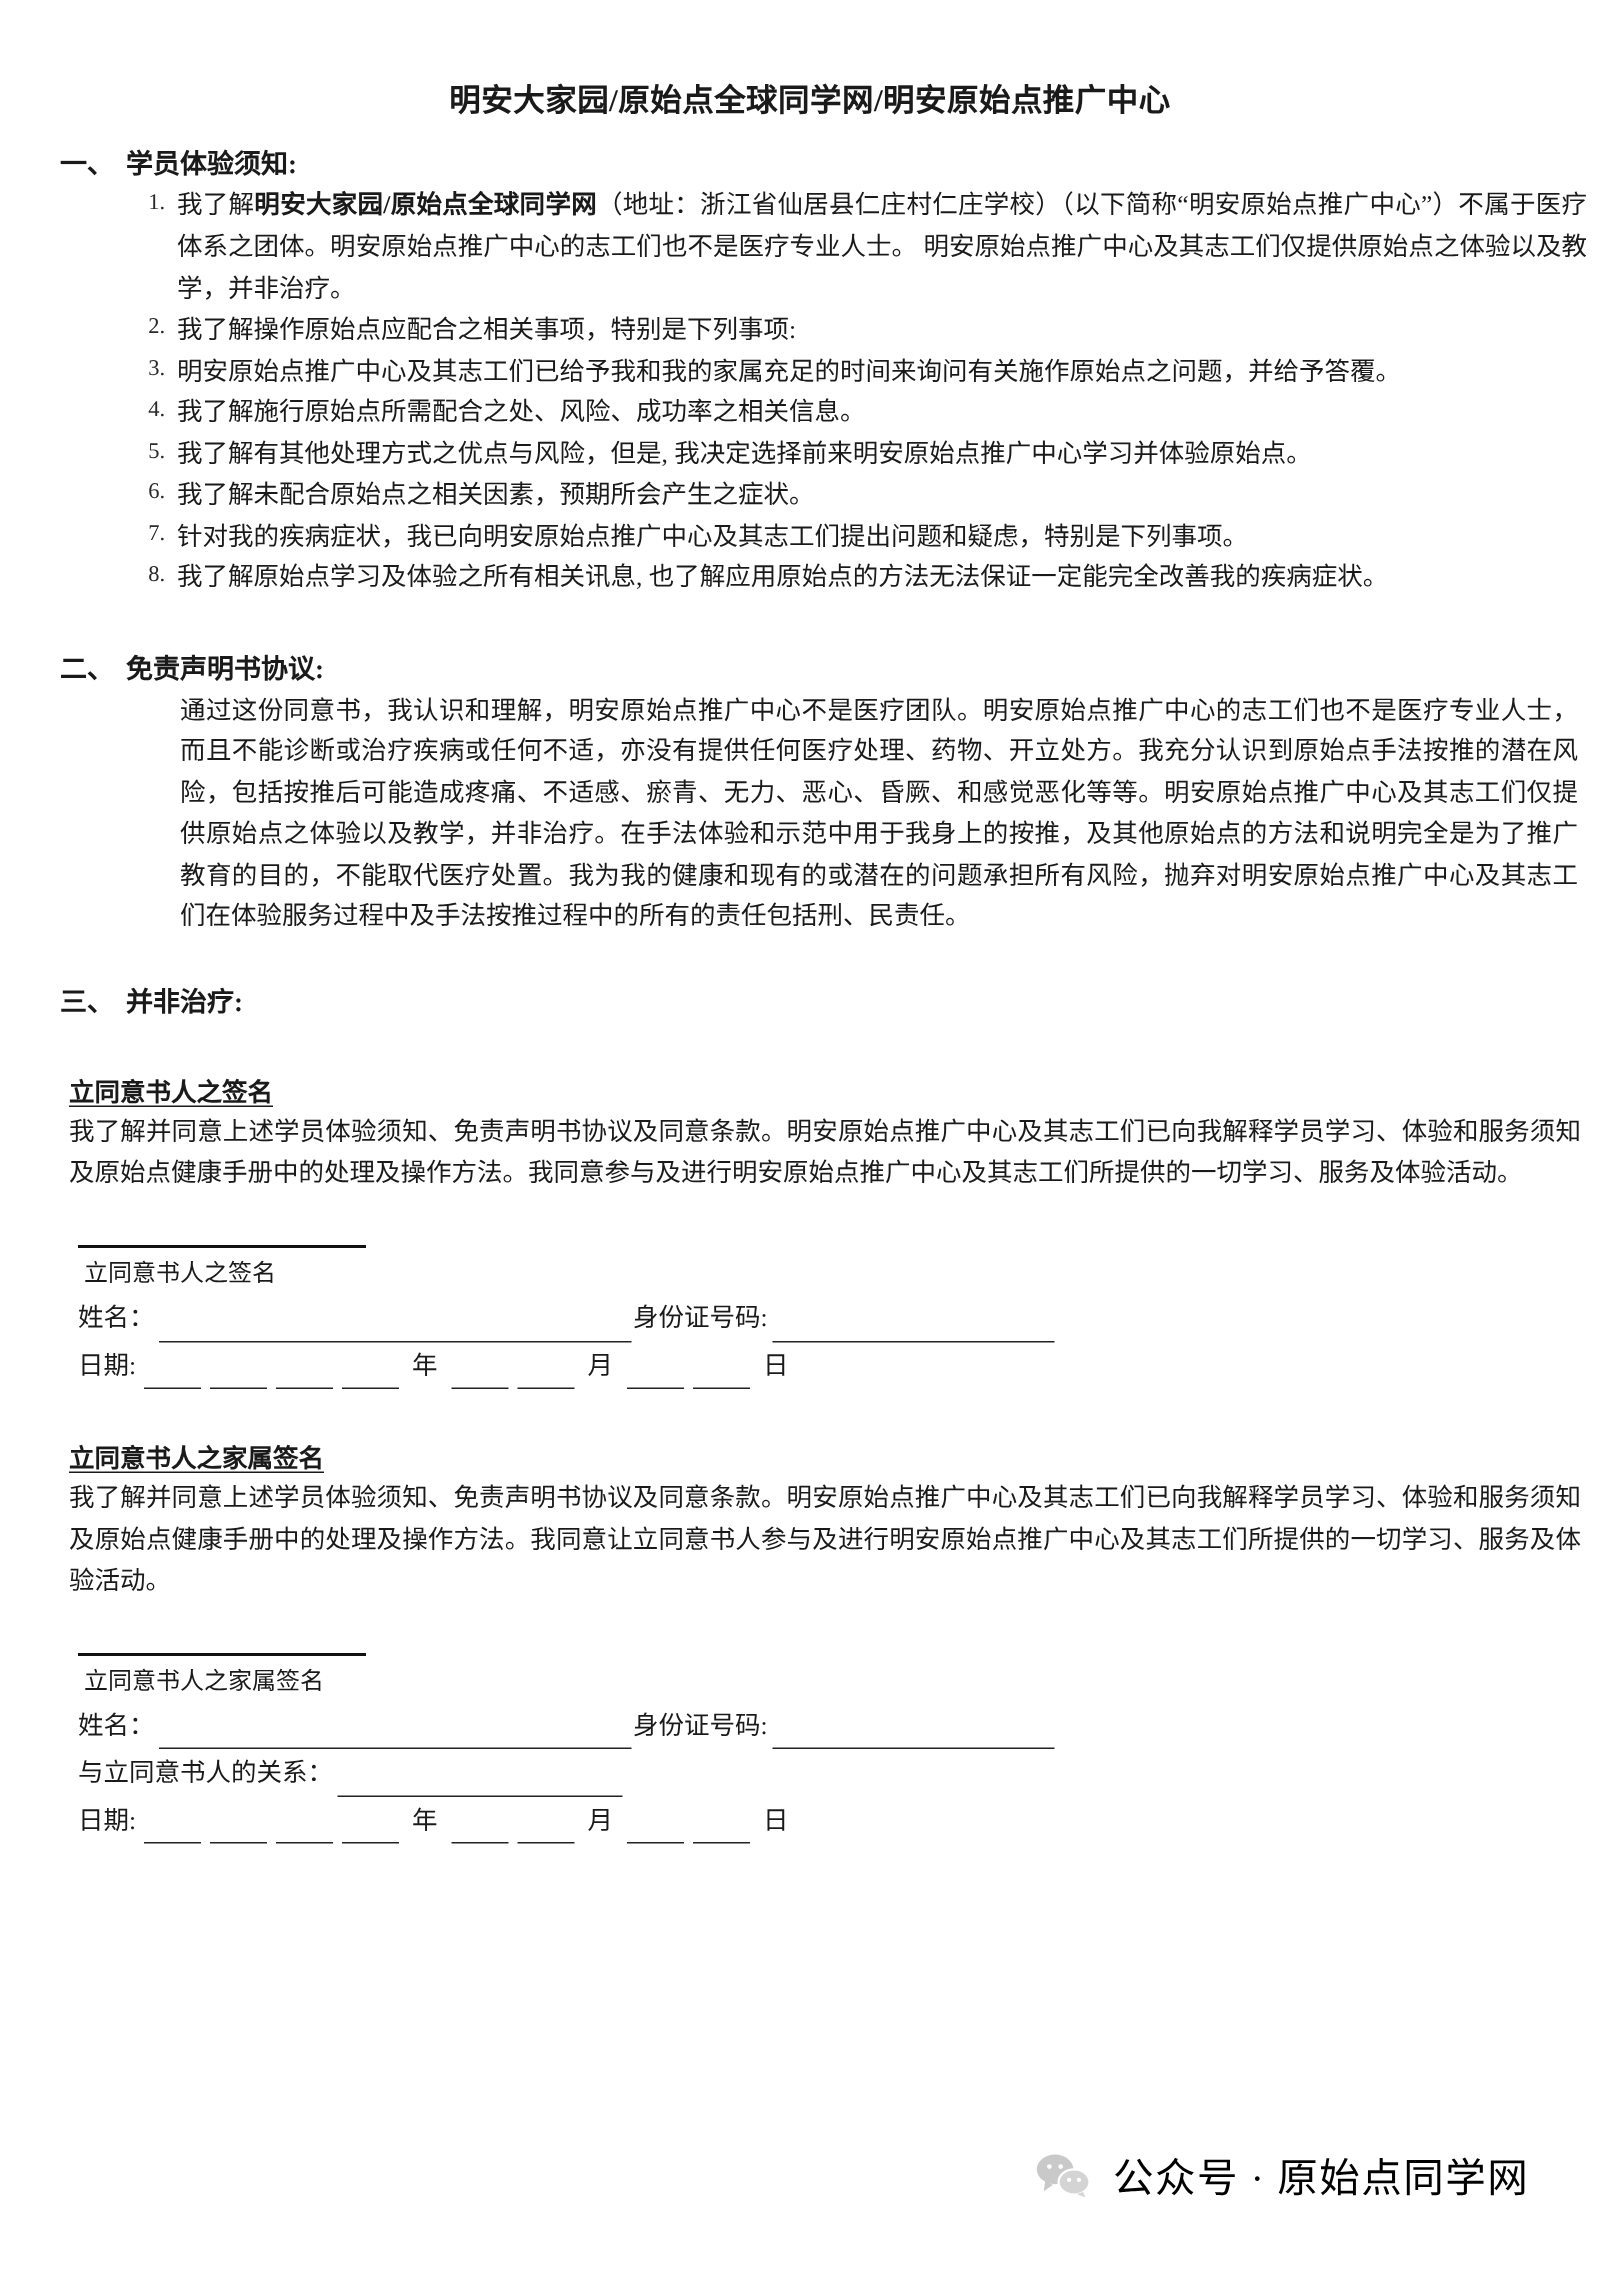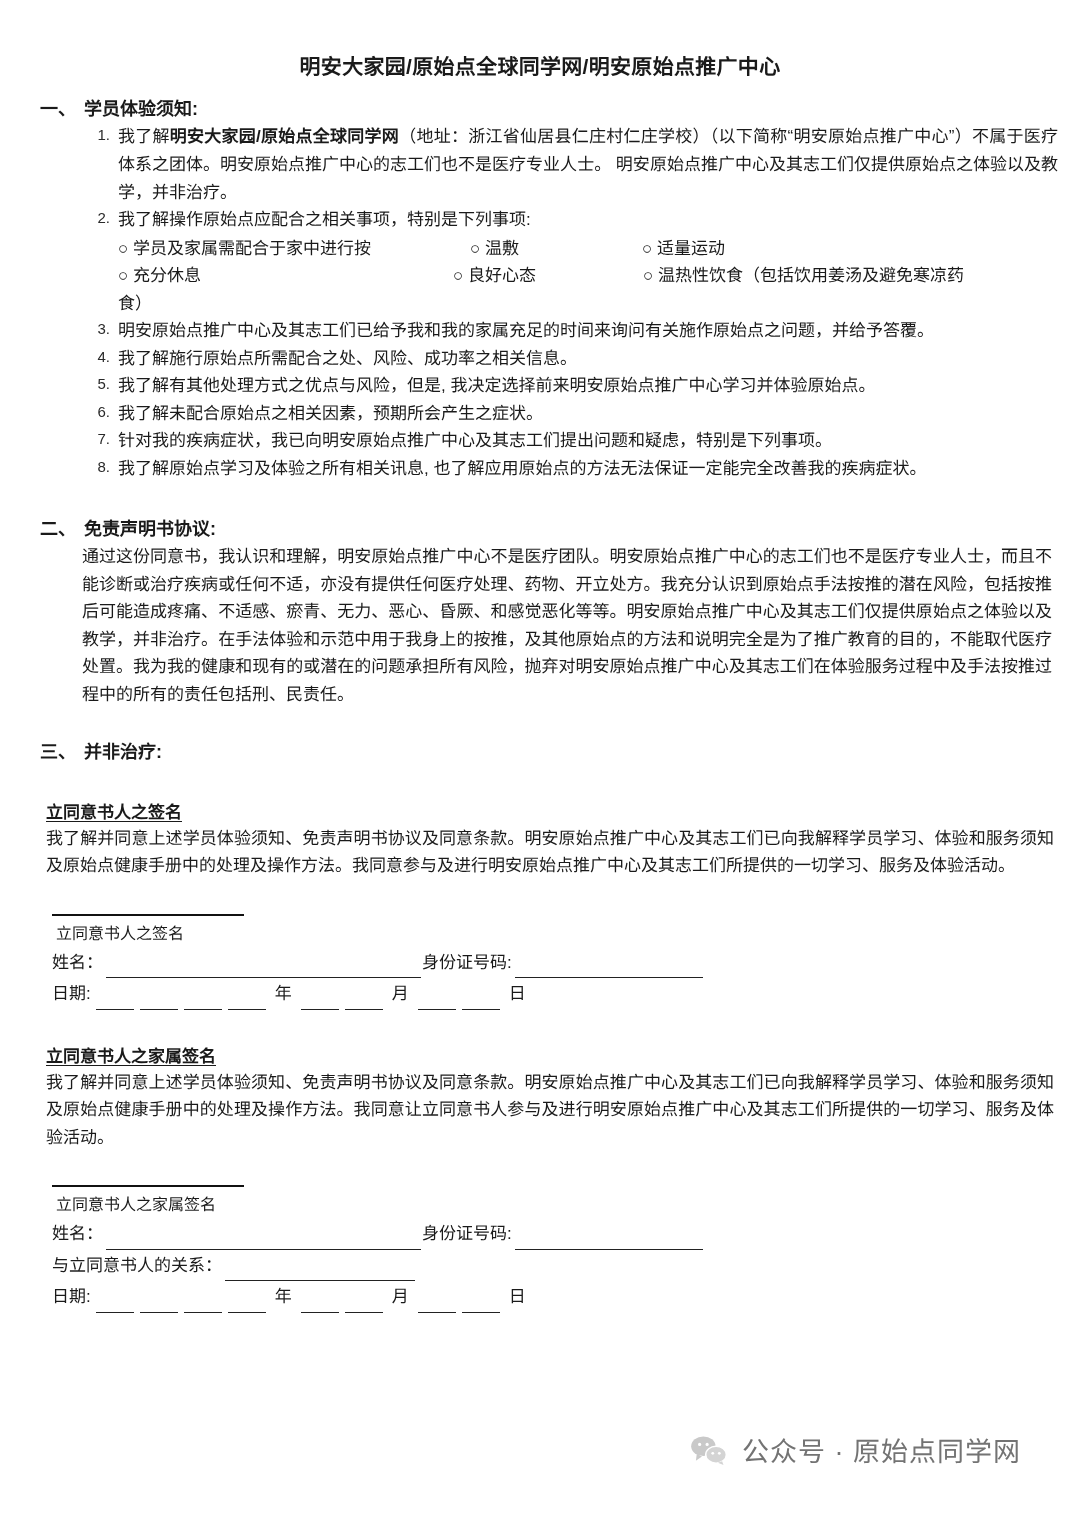--- a/index.html
+++ b/index.html
@@ -13,20 +13,21 @@
     color: #1a1a1a;
   }
   .page {
     position: relative;
     width: 1080px;
     height: 1505px;
     background: #ffffff;
     overflow: hidden;
     box-sizing: border-box;
     padding: 0;
+    font-family: Liberation Serif, serif;
   }
 
   
   .title-block {
     padding-top: 52px;
     text-align: center;
   }
   .doc-title-1 {
     font-size: 21px;
     font-weight: bold;
@@ -52,21 +53,21 @@
     padding-left: 40px;
     display: flex;
     gap: 0px;
     line-height: 1.5;
   }
   .section-heading .sec-num {
     width: 44px;
     flex: none;
   }
   .section-body {
-    padding-left: 82px;
+    padding-left: 120px;
     padding-right: 28px;
     font-size: 17px;
     line-height: 1.62;
     text-align: justify;
   }
 
   
   ol.numlist {
     list-style: none;
     margin: 0;
@@ -165,21 +166,21 @@
   .lbl      { padding-right: 2px; }
 
   
   .watermark {
     position: absolute;
     left: 690px;
     bottom: 36px;
     display: flex;
     align-items: center;
     gap: 14px;
-    color: #737373;
+    color: #000000;
     font-size: 27px;
     letter-spacing: 1px;
     user-select: none;
   }
   .wm-icon { width: 38px; height: 30px; display: block; }
 </style>
 </head>
 <body>
 
 <div class="page">
@@ -197,33 +198,20 @@
     <ol class="numlist">
 
       <li>
         <span class="li-num">1.</span>
         <span>我了解</span><span class="strong-inline">明安大家园/原始点全球同学网</span><span>（地址：浙江省仙居县仁庄村仁庄学校）（以下简称“明安原始点推广中心”）不属于医疗体系之团体。明安原始点推广中心的志工们也不是医疗专业人士。 明安原始点推广中心及其志工们仅提供原始点之体验以及教学，并非治疗。</span>
       </li>
 
       <li>
         <span class="li-num">2.</span>
         <span>我了解操作原始点应配合之相关事项，特别是下列事项:</span>
-        <div class="opt-grid">
-          <div class="opt-row r1">
-            <span class="col-a">○ 学员及家属需配合于家中进行按</span>
-            <span class="col-b">○ 温敷</span>
-            <span class="col-c">○ 适量运动</span>
-          </div>
-          <div class="opt-row r2">
-            <span class="col-a">○ 充分休息</span>
-            <span class="col-b">○ 良好心态</span>
-            <span class="col-c">○ 温热性饮食（包括饮用姜汤及避免寒凉药</span>
-          </div>
-          <div class="opt-cont">食）</div>
-        </div>
       </li>
 
       <li>
         <span class="li-num">3.</span>
         <span>明安原始点推广中心及其志工们已给予我和我的家属充足的时间来询问有关施作原始点之问题，并给予答覆。</span>
       </li>
 
       <li>
         <span class="li-num">4.</span>
         <span>我了解施行原始点所需配合之处、风险、成功率之相关信息。</span>

